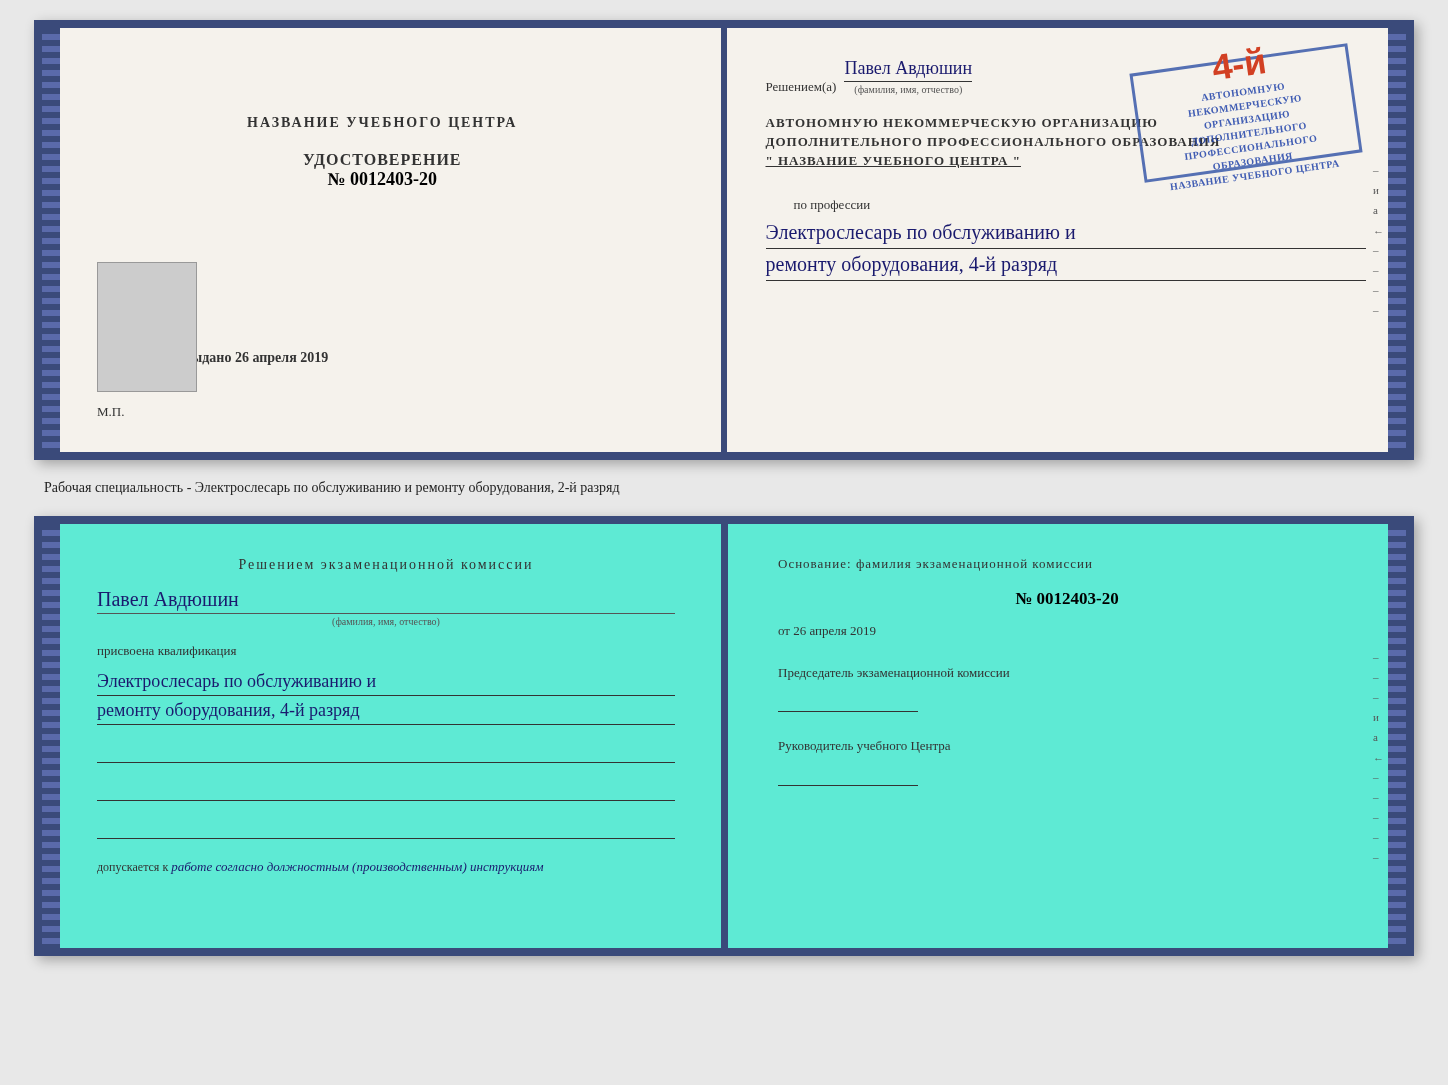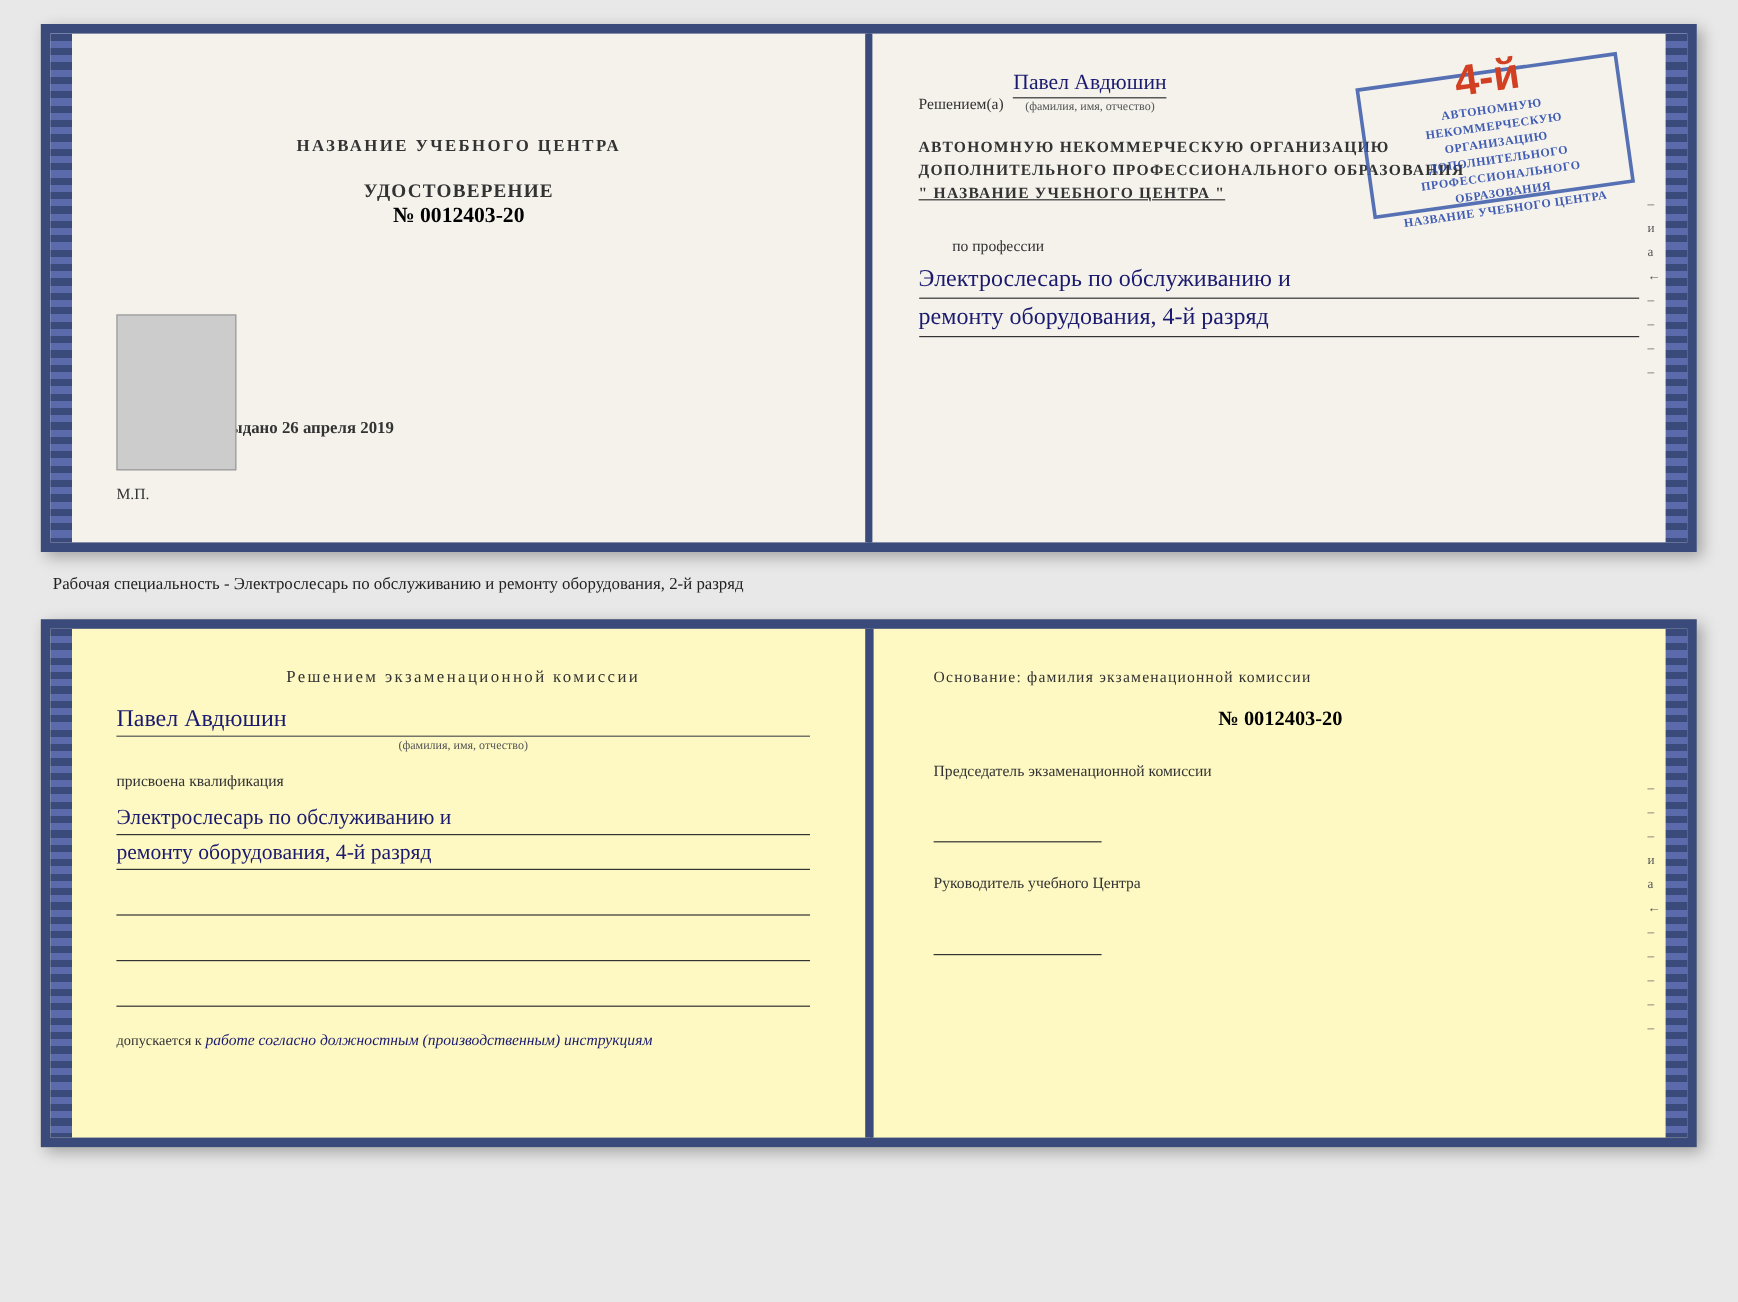--- a/index.html
+++ b/index.html
@@ -215,21 +215,21 @@
     .work-specialty-label {
       font-size: 14px;
       color: #222;
       width: 100%;
       padding: 0 10px;
     }
 
     
     .exam-spread {
       display: flex;
-      background: #fef9c3;
+      background: #5eead4;
       border: 8px solid #3a4a7a;
       box-shadow: 4px 4px 12px rgba(0,0,0,0.3);
       width: 100%;
       min-height: 440px;
       position: relative;
     }
 
     .exam-spread::after {
       content: '';
       position: absolute;
@@ -364,21 +364,21 @@
     }
 
     .osnov-date {
       font-size: 13px;
       color: #333;
     }
 
     .sign-section {
       display: flex;
       flex-direction: column;
-      gap: 22px;
+      gap: 2px;
       margin-top: 10px;
     }
 
     .sign-label {
       font-size: 13px;
       color: #333;
       line-height: 1.5;
     }
 
     .sign-line {
@@ -488,20 +488,24 @@
       <div class="dopusk-text">
         <span>допускается к</span>
         <span class="dopusk-italic">работе согласно должностным (производственным) инструкциям</span>
       </div>
     </div>
 
     <div class="exam-right">
       <div class="osnov-text">Основание: фамилия экзаменационной комиссии</div>
       <div class="osnov-number">№ 0012403-20</div>
 
+      <div class="osnov-date">
+        <span>от</span>
+        <span>26 апреля 2019</span>
+      </div>
 
       <div class="sign-section">
         <div class="sign-label">Председатель экзаменационной комиссии</div>
         <div class="sign-line"></div>
       </div>
 
       <div class="sign-section">
         <div class="sign-label">Руководитель учебного Центра</div>
         <div class="sign-line"></div>
       </div>

